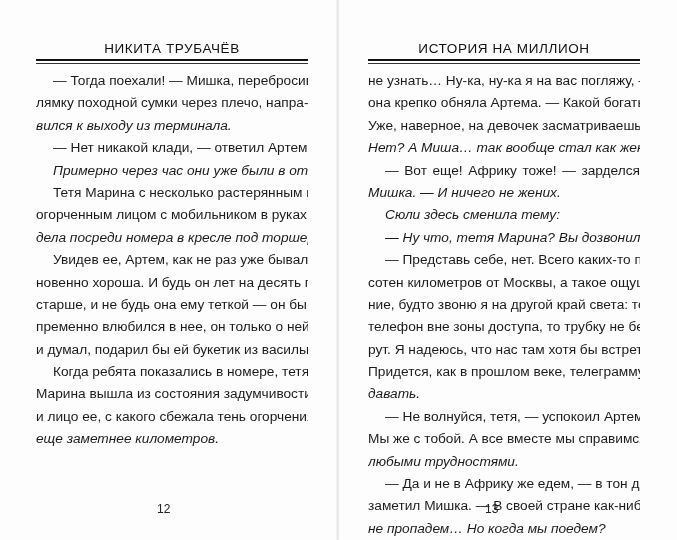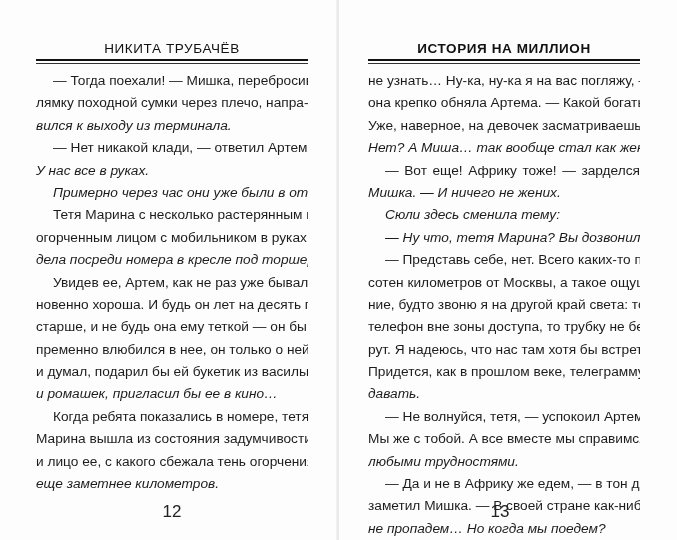--- a/index.html
+++ b/index.html
@@ -37,56 +37,54 @@
     font-size: 13.7px; line-height: 22.4px;
   }
   .line {
     display: block; height: 22.4px; white-space: nowrap;
     text-align: justify; text-align-last: justify;
     overflow: hidden;
   }
   .line.indent { padding-left: 17px; }
   .line.last { text-align-last: left; font-style: italic; }
   .folio {
-    position: absolute; top: 502px; font-size: 17px;
-    text-align: center; width: 30px; color: #222;
+    position: absolute; top: 502px; font-size: 12px;
+    text-align: left; width: 30px; color: #222;
   }
   
   .left .running-head { left: 36px; width: 272px; }
   .left .rule { left: 36px; width: 272px; }
   .left .text { left: 36px; width: 272px; }
   .left .folio { left: 157px; }
   
-  .right .running-head { left: 29px; width: 272px; font-weight: bold; }
+  .right .running-head { left: 29px; width: 272px; }
   .right .rule { left: 29px; width: 272px; }
   .right .text { left: 29px; width: 272px; }
   .right .folio { left: 146px; }
 </style>
 </head>
 <body>
 
 <div class="page left">
   <div class="running-head">НИКИТА ТРУБАЧЁВ</div>
   <div class="rule"></div>
   <div class="text" id="left-text">
       <span class="line indent">— Тогда поехали! — Мишка, перебросив</span>
       <span class="line">лямку походной сумки через плечо, напра-</span>
       <span class="line last">вился к выходу из терминала.</span>
       <span class="line indent">— Нет никакой клади, — ответил Артем. —</span>
-      <span class="line last">У нас все в руках.</span>
       <span class="line indent last">Примерно через час они уже были в отеле.</span>
       <span class="line indent">Тетя Марина с несколько растерянным и</span>
       <span class="line">огорченным лицом с мобильником в руках си-</span>
       <span class="line last">дела посреди номера в кресле под торшером.</span>
       <span class="line indent">Увидев ее, Артем, как не раз уже бывало</span>
       <span class="line">новенно хороша. И будь он лет на десять по-</span>
       <span class="line">старше, и не будь она ему теткой — он бы не-</span>
       <span class="line">пременно влюбился в нее, он только о ней бы</span>
       <span class="line">и думал, подарил бы ей букетик из васильков</span>
-      <span class="line last">и ромашек, пригласил бы ее в кино…</span>
       <span class="line indent">Когда ребята показались в номере, тетя</span>
       <span class="line">Марина вышла из состояния задумчивости</span>
       <span class="line">и лицо ее, с какого сбежала тень огорчения,</span>
       <span class="line last">еще заметнее километров.</span>
     </div>
   <div class="folio">12</div>
 </div>
 
 <div class="gutter"></div>
 

